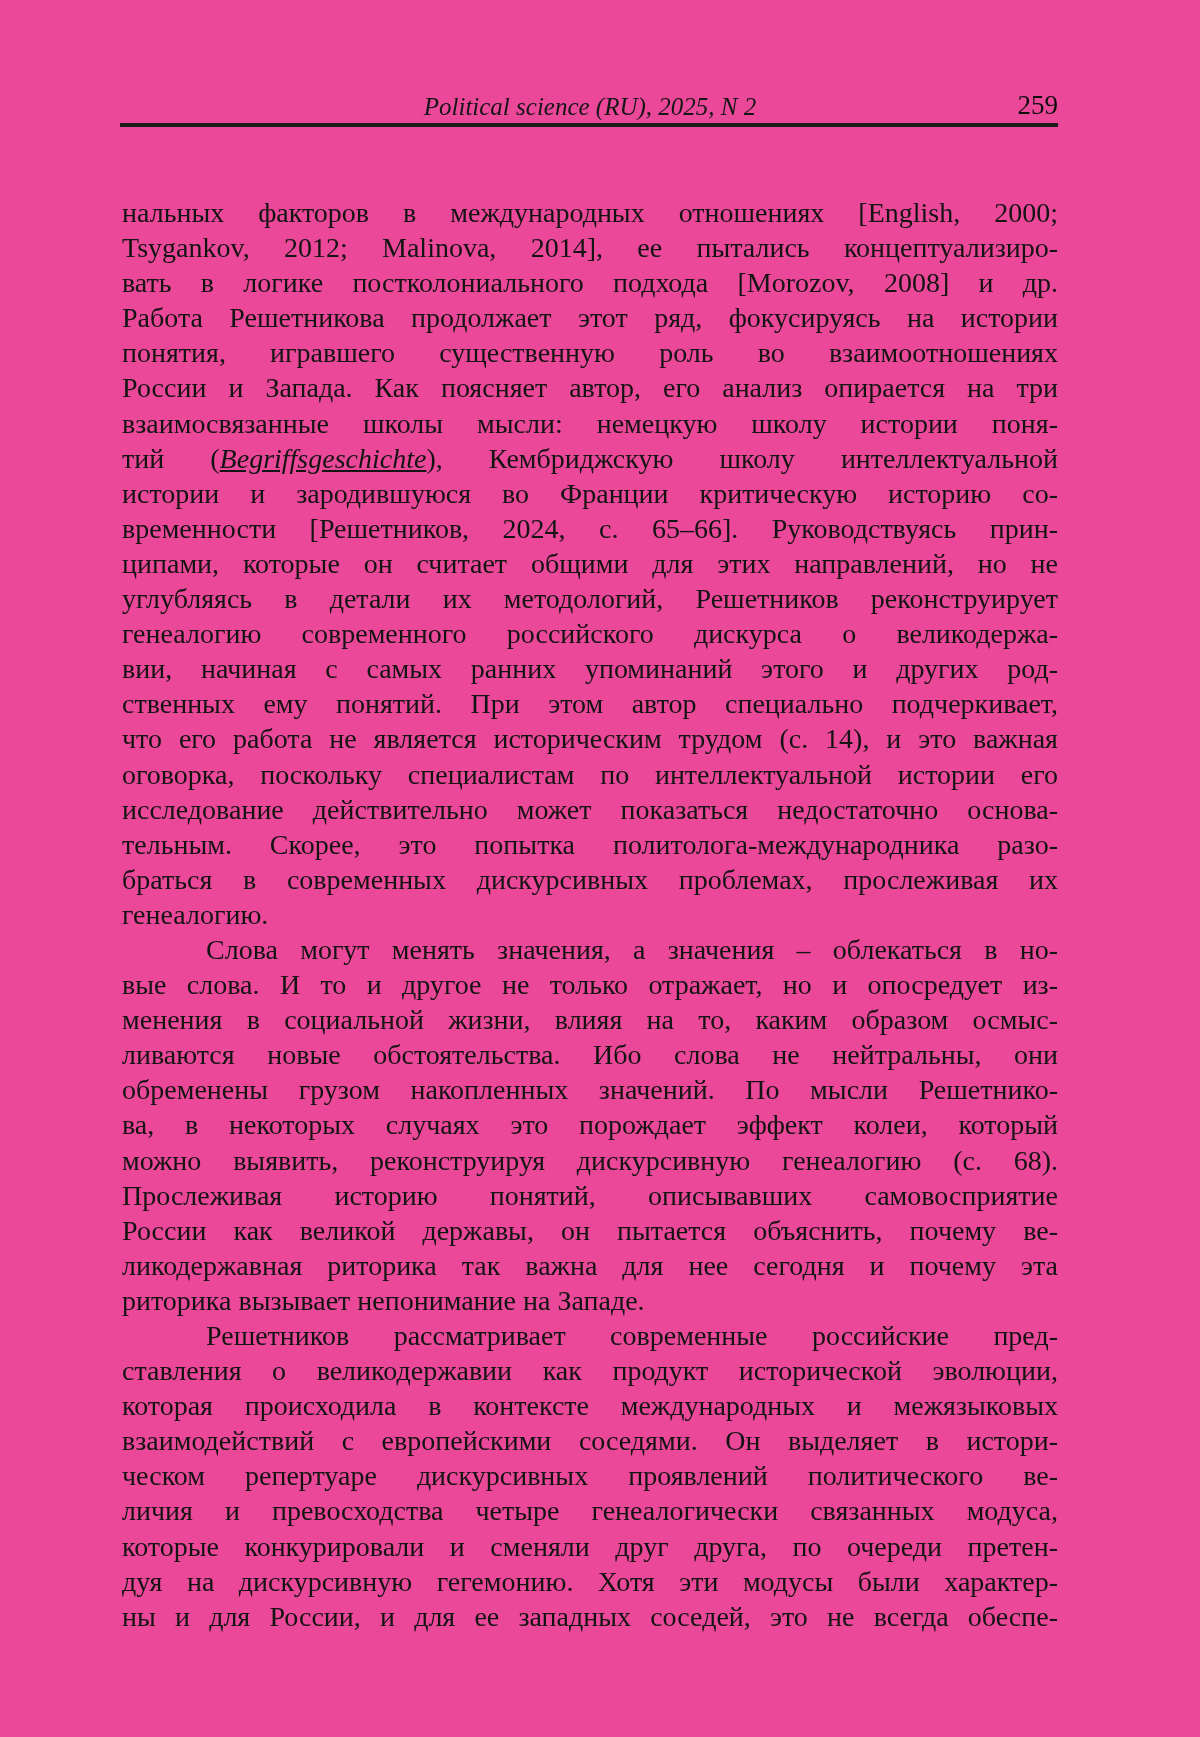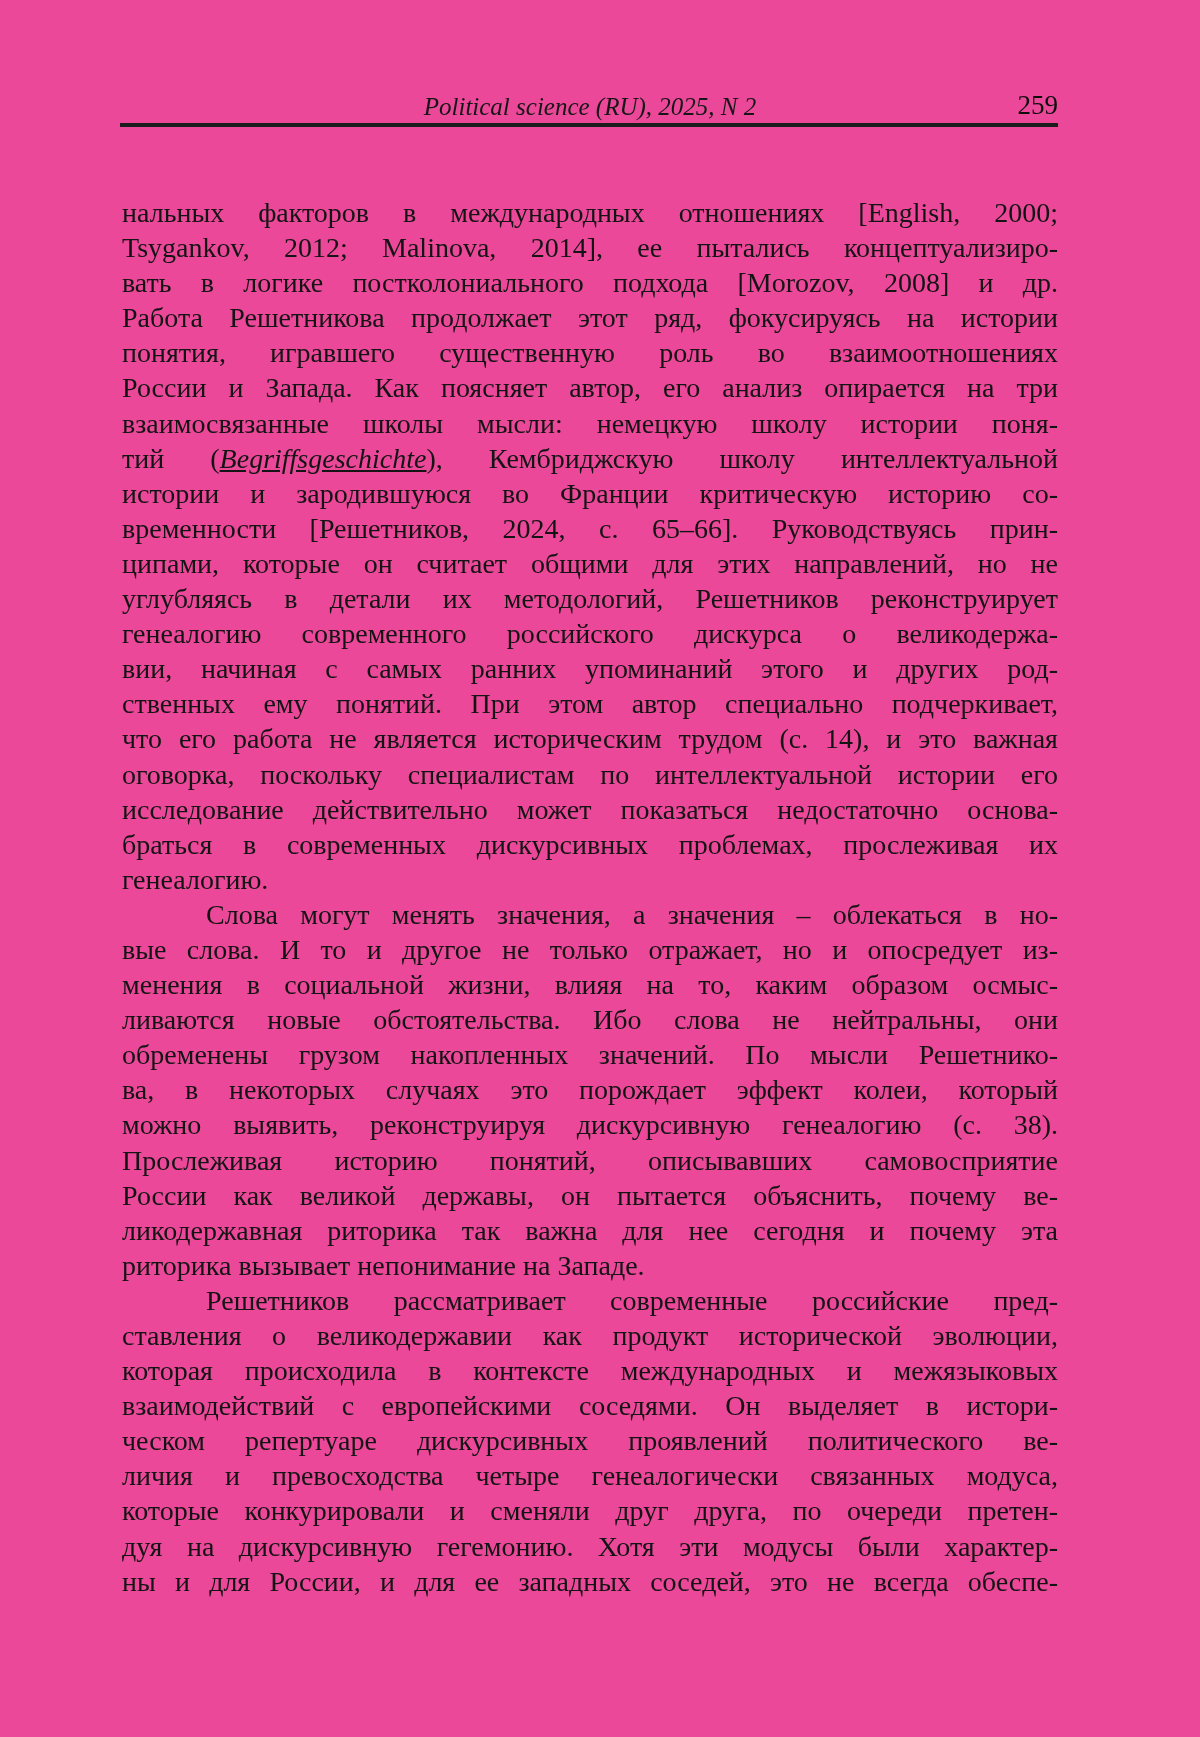--- a/index.html
+++ b/index.html
@@ -90,31 +90,32 @@
         <div class="line">истории и зародившуюся во Франции критическую историю со-</div>
         <div class="line">временности [Решетников, 2024, с. 65–66]. Руководствуясь прин-</div>
         <div class="line">ципами, которые он считает общими для этих направлений, но не</div>
         <div class="line">углубляясь в детали их методологий, Решетников реконструирует</div>
         <div class="line">генеалогию современного российского дискурса о великодержа-</div>
         <div class="line">вии, начиная с самых ранних упоминаний этого и других род-</div>
         <div class="line">ственных ему понятий. При этом автор специально подчеркивает,</div>
         <div class="line">что его работа не является историческим трудом (с. 14), и это важная</div>
         <div class="line">оговорка, поскольку специалистам по интеллектуальной истории его</div>
         <div class="line">исследование действительно может показаться недостаточно основа-</div>
+        <div class="line">тельным. Скорее, это попытка политолога-международника разо-</div>
         <div class="line">браться в современных дискурсивных проблемах, прослеживая их</div>
         <div class="line para-end">генеалогию.</div>
       </div>
       <div class="para">
         <div class="line indent">Слова могут менять значения, а значения – облекаться в но-</div>
         <div class="line">вые слова. И то и другое не только отражает, но и опосредует из-</div>
         <div class="line">менения в социальной жизни, влияя на то, каким образом осмыс-</div>
         <div class="line">ливаются новые обстоятельства. Ибо слова не нейтральны, они</div>
         <div class="line">обременены грузом накопленных значений. По мысли Решетнико-</div>
         <div class="line">ва, в некоторых случаях это порождает эффект колеи, который</div>
-        <div class="line">можно выявить, реконструируя дискурсивную генеалогию (с. 38).</div>
+        <div class="line">можно выявить, реконструируя дискурсивную генеалогию (с. 68).</div>
         <div class="line">Прослеживая историю понятий, описывавших самовосприятие</div>
         <div class="line">России как великой державы, он пытается объяснить, почему ве-</div>
         <div class="line">ликодержавная риторика так важна для нее сегодня и почему эта</div>
         <div class="line para-end">риторика вызывает непонимание на Западе.</div>
       </div>
       <div class="para">
         <div class="line indent">Решетников рассматривает современные российские пред-</div>
         <div class="line">ставления о великодержавии как продукт исторической эволюции,</div>
         <div class="line">которая происходила в контексте международных и межязыковых</div>
         <div class="line">взаимодействий с европейскими соседями. Он выделяет в истори-</div>

